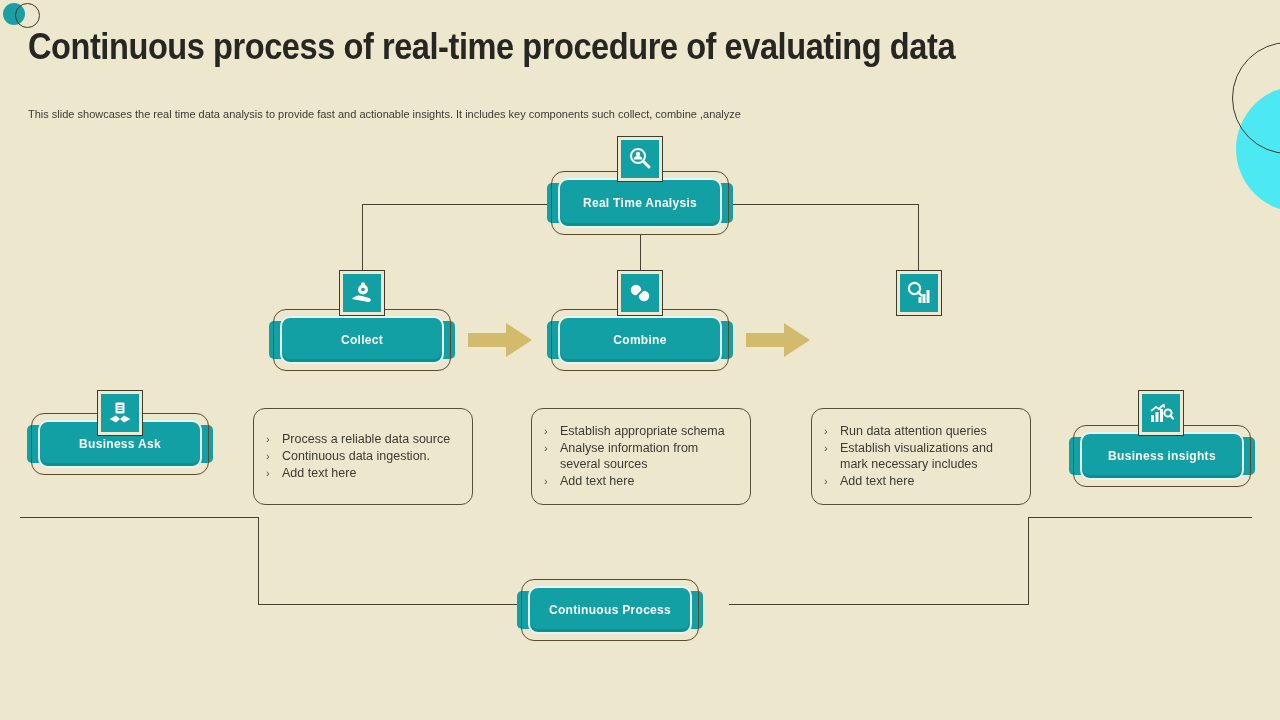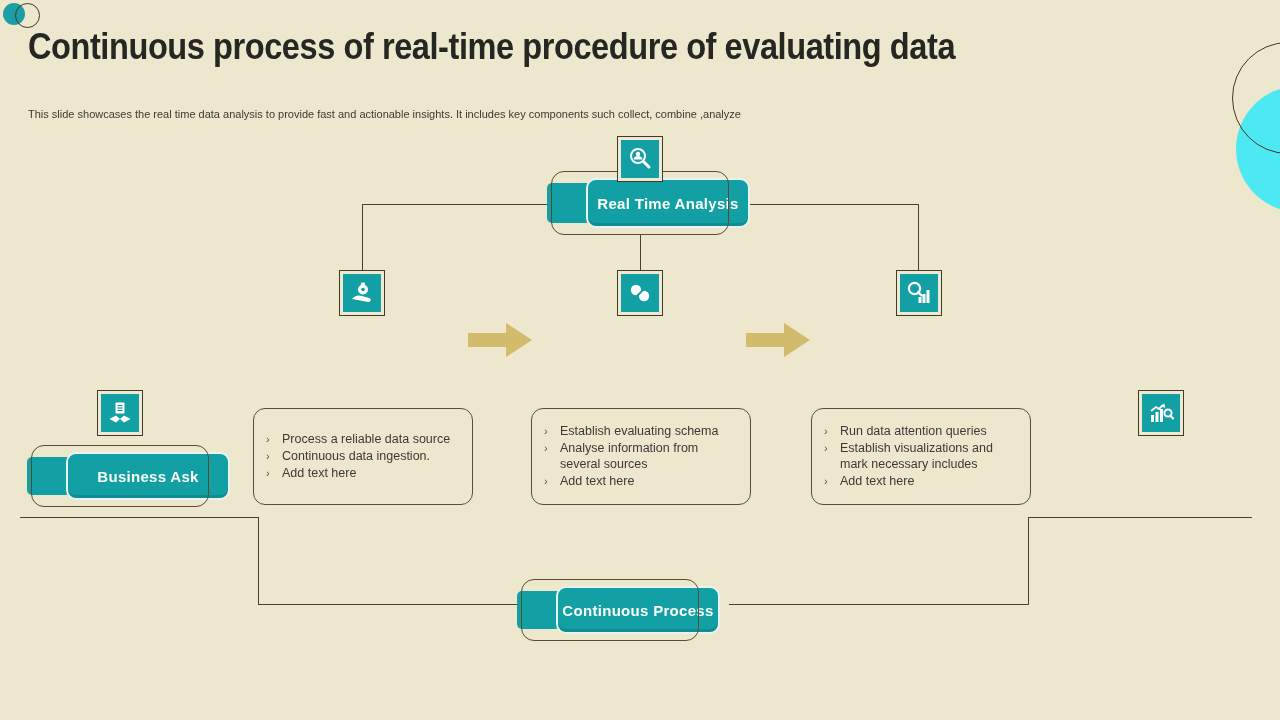--- a/index.html
+++ b/index.html
@@ -24,23 +24,22 @@
   
   .ln{position:absolute;background:#454230;z-index:1;}
   
   .node{position:absolute;z-index:2;}
   .node .echo{position:absolute;left:-11px;right:-11px;top:5px;bottom:5px;background:#13A0A5;border-radius:5px;z-index:0;}
   .node .frame{position:absolute;left:-7px;right:-7px;top:-7px;bottom:-7px;border:1px solid #5c4a2f;border-radius:13px;z-index:3;pointer-events:none;}
   .node .face{
     position:relative;z-index:2;width:100%;height:100%;box-sizing:border-box;
     background:#13A0A5;border:2px solid #e9f4f0;border-radius:10px;
     display:flex;align-items:center;justify-content:center;
-    color:#fbfdf8;font-weight:700;font-size:15px;letter-spacing:.3px;
+    color:#fbfdf8;font-weight:700;font-size:12px;letter-spacing:.3px;
     box-shadow:inset 0 -3px 0 rgba(0,60,60,.18);
-    margin-left:28px;
   }
   .iconbox{
     position:absolute;width:44px;height:44px;box-sizing:border-box;z-index:4;
     background:#13A0A5;border:3px solid #efe9d2;outline:1.5px solid #3e3b2b;
     display:flex;align-items:center;justify-content:center;
   }
   
   .detail{
     position:absolute;width:220px;height:97px;box-sizing:border-box;z-index:2;
     border:1px solid #55503c;border-radius:12px;background:transparent;
@@ -84,29 +83,39 @@
   </div>
   <div class="iconbox" style="left:618px;top:137px">
     <svg width="26" height="26" viewBox="0 0 26 26">
       <circle cx="11" cy="10" r="7" fill="none" stroke="#fff" stroke-width="2"></circle>
       <circle cx="11" cy="8" r="2.2" fill="#fff"></circle>
       <path d="M6.8 13.5 a4.2 3.4 0 0 1 8.4 0 z" fill="#fff"></path>
       <line x1="16.5" y1="15.5" x2="22" y2="21" stroke="#fff" stroke-width="3" stroke-linecap="round"></line>
     </svg>
   </div>
 
+  <div class="node" style="left:280px;top:316px;width:164px;height:48px">
+    <div class="echo"></div>
+    <div class="face">Collect</div>
+    <div class="frame"></div>
+  </div>
   <div class="iconbox" style="left:340px;top:271px">
     <svg width="26" height="26" viewBox="0 0 26 26">
       <rect x="12" y="2.5" width="4" height="3" rx="1" fill="#fff"></rect>
       <circle cx="14" cy="9.5" r="5" fill="#fff"></circle>
       <circle cx="14" cy="9.5" r="1.8" fill="#13A0A5"></circle>
       <path d="M3 19 q4 -5 10 -3 l7 2 q2.5 1 1.5 2.8 q-1 1.8 -3.5 1 l-15 -2.8 z" fill="#fff"></path>
     </svg>
   </div>
 
+  <div class="node" style="left:558px;top:316px;width:164px;height:48px">
+    <div class="echo"></div>
+    <div class="face">Combine</div>
+    <div class="frame"></div>
+  </div>
   <div class="iconbox" style="left:618px;top:271px">
     <svg width="26" height="26" viewBox="0 0 26 26">
       <circle cx="9" cy="10" r="5.2" fill="#fff"></circle>
       <circle cx="17" cy="16" r="5.2" fill="#fff"></circle>
       <line x1="5" y1="21" x2="21" y2="5" stroke="#13A0A5" stroke-width="2"></line>
     </svg>
   </div>
 
   <div class="iconbox" style="left:897px;top:271px">
     <svg width="26" height="26" viewBox="0 0 26 26">
@@ -118,36 +127,41 @@
     </svg>
   </div>
 
   <svg class="arrow" style="left:468px;top:320px" width="66" height="40" viewBox="0 0 66 40">
     <polygon points="0,13 38,13 38,3 64,20 38,37 38,27 0,27" fill="#D2BB6C"></polygon>
   </svg>
   <svg class="arrow" style="left:746px;top:320px" width="66" height="40" viewBox="0 0 66 40">
     <polygon points="0,13 38,13 38,3 64,20 38,37 38,27 0,27" fill="#D2BB6C"></polygon>
   </svg>
 
-  <div class="node" style="left:38px;top:452px;width:164px;height:48px">
+  <div class="node" style="left:38px;top:420px;width:164px;height:48px">
     <div class="echo"></div>
     <div class="face">Business Ask</div>
     <div class="frame"></div>
   </div>
   <div class="iconbox" style="left:98px;top:391px">
     <svg width="26" height="26" viewBox="0 0 26 26">
       <rect x="8.5" y="2.5" width="9" height="11" rx="1" fill="#fff"></rect>
       <line x1="10.5" y1="5.5" x2="15.5" y2="5.5" stroke="#13A0A5" stroke-width="1.2"></line>
       <line x1="10.5" y1="8" x2="15.5" y2="8" stroke="#13A0A5" stroke-width="1.2"></line>
       <line x1="10.5" y1="10.5" x2="15.5" y2="10.5" stroke="#13A0A5" stroke-width="1.2"></line>
       <polygon points="2.5,19 9,15.5 13,19 9,22.5" fill="#fff"></polygon>
       <polygon points="23.5,19 17,15.5 13,19 17,22.5" fill="#fff"></polygon>
     </svg>
   </div>
 
+  <div class="node" style="left:1080px;top:432px;width:164px;height:48px">
+    <div class="echo"></div>
+    <div class="face">Business insights</div>
+    <div class="frame"></div>
+  </div>
   <div class="iconbox" style="left:1139px;top:391px">
     <svg width="26" height="26" viewBox="0 0 26 26">
       <rect x="3" y="15" width="3" height="7" fill="#fff"></rect>
       <rect x="7.5" y="12" width="3" height="10" fill="#fff"></rect>
       <rect x="12" y="9" width="3" height="13" fill="#fff"></rect>
       <polyline points="3,11 8,7 11,9 15,5" fill="none" stroke="#fff" stroke-width="1.8"></polyline>
       <polygon points="16.5,3.5 17,8 12.8,5.7" fill="#fff"></polygon>
       <circle cx="20" cy="13" r="3.6" fill="none" stroke="#fff" stroke-width="2"></circle>
       <line x1="22.4" y1="15.6" x2="25" y2="18.5" stroke="#fff" stroke-width="2.2" stroke-linecap="round"></line>
     </svg>
@@ -166,21 +180,21 @@
       <li>
           <span class="mark">›</span>
           <span>Add text here</span>
         </li>
     </ul>
   </div>
   <div class="detail" style="left:531px;top:408px">
     <ul>
       <li>
           <span class="mark">›</span>
-          <span>Establish evaluating schema</span>
+          <span>Establish appropriate schema</span>
         </li>
       <li>
           <span class="mark">›</span>
           <span>Analyse information from several sources</span>
         </li>
       <li>
           <span class="mark">›</span>
           <span>Add text here</span>
         </li>
     </ul>

